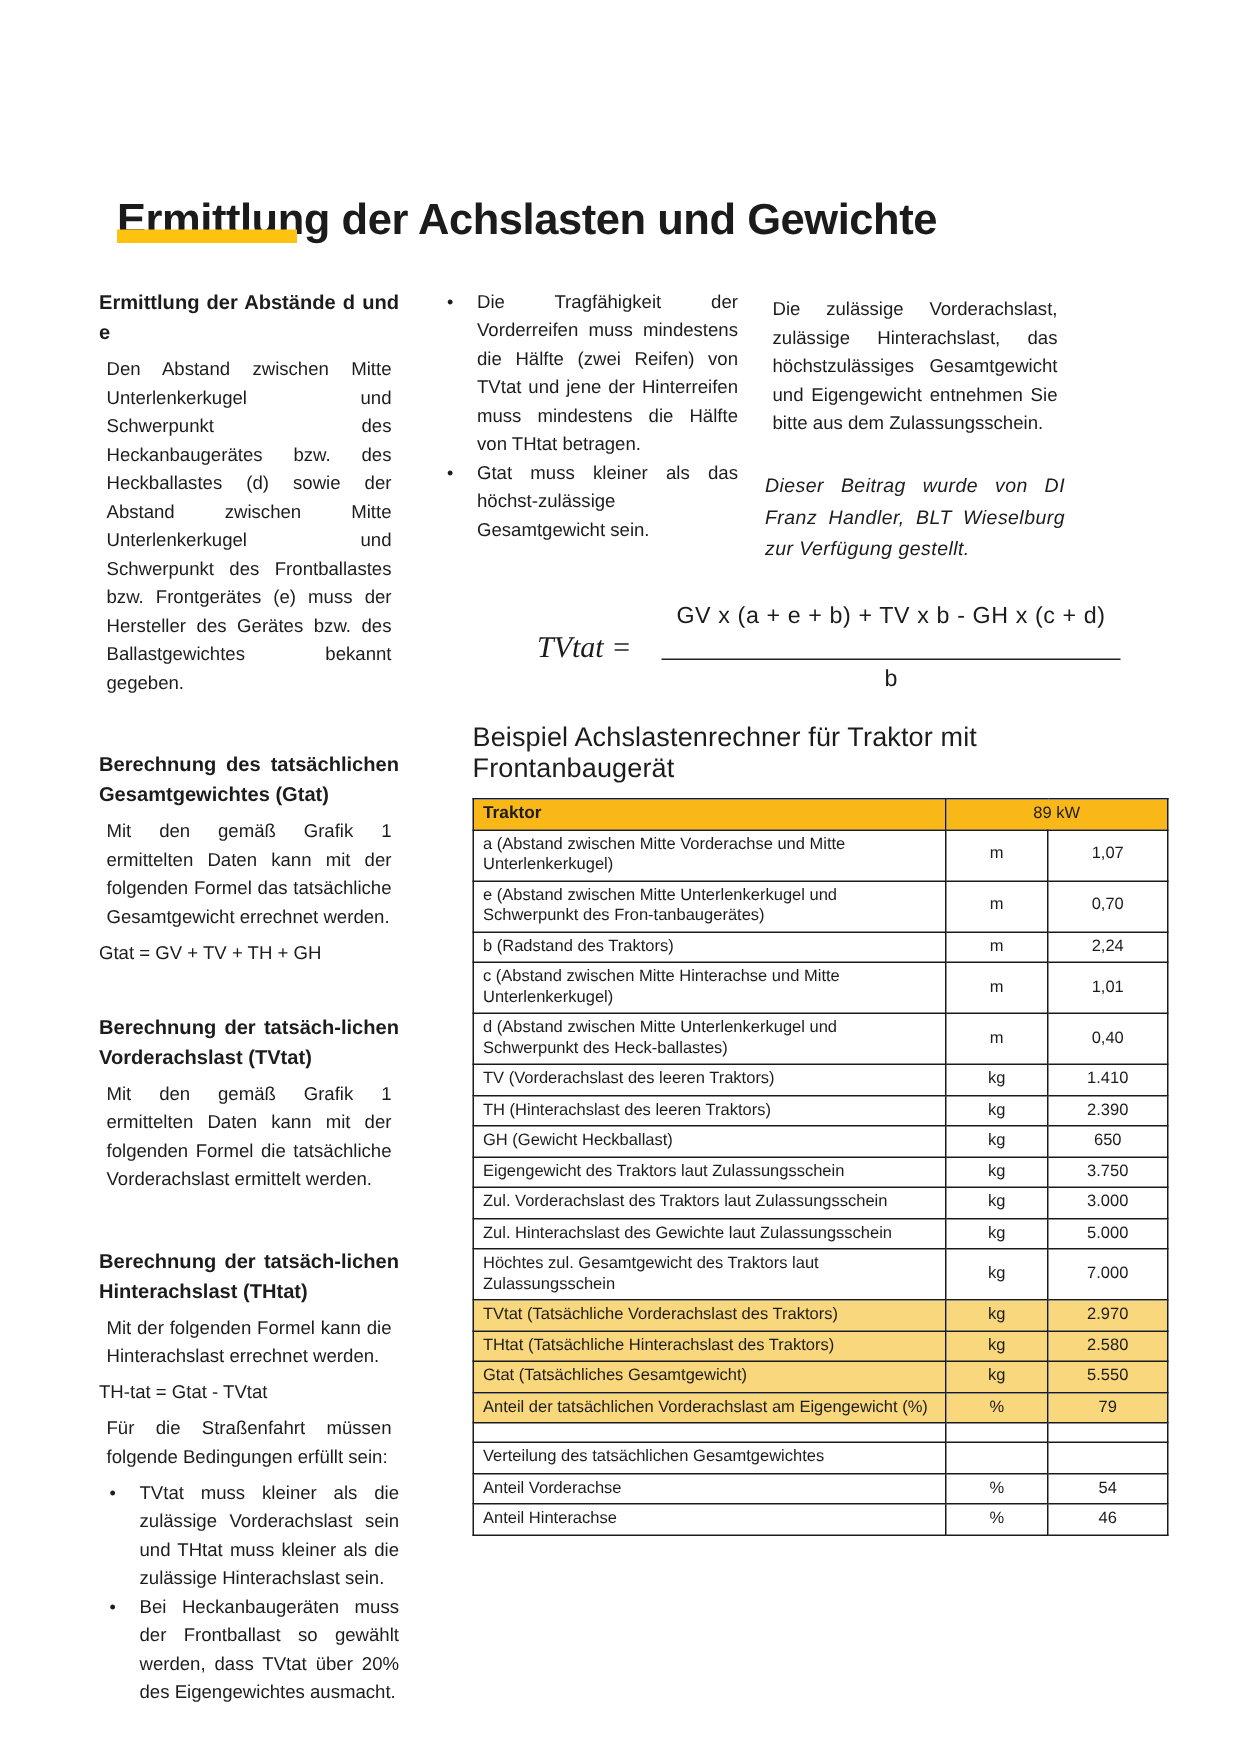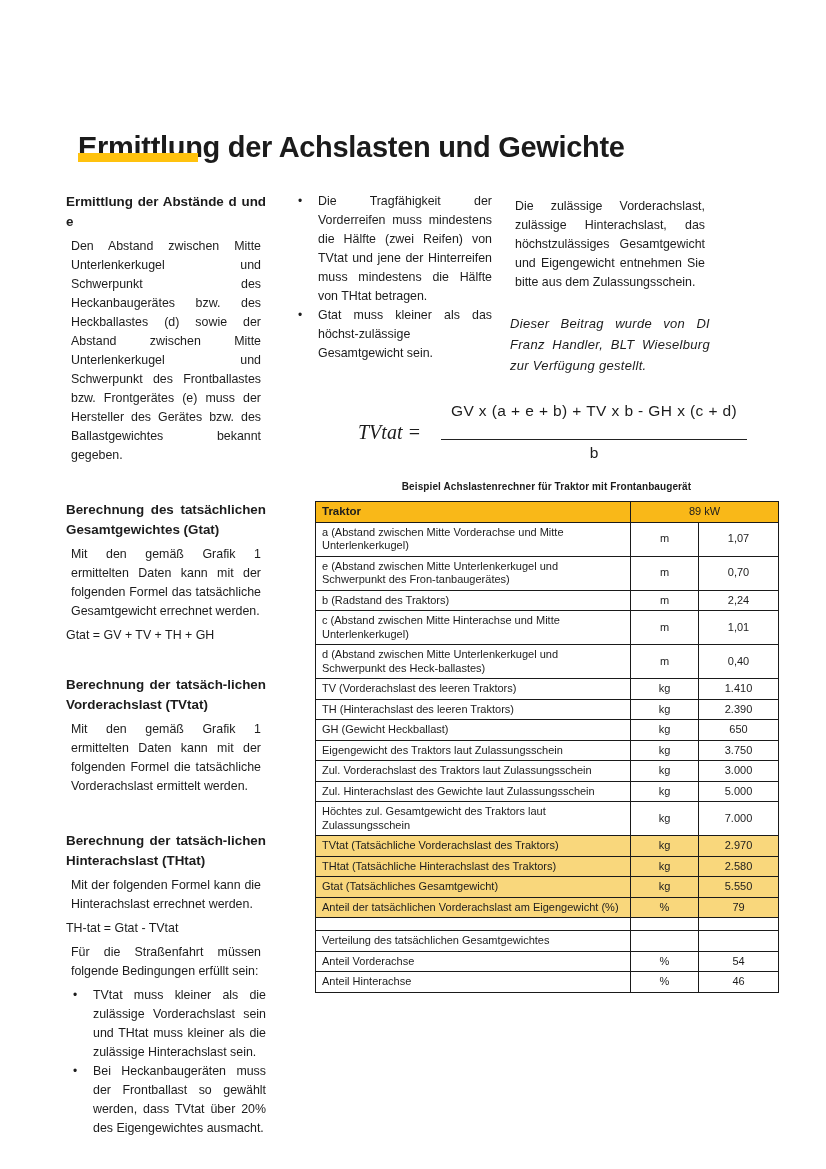--- a/index.html
+++ b/index.html
@@ -61,21 +61,21 @@
   }
   .fraction{display:inline-block;text-align:center;}
   .fraction-num{
     font-size:15.5px;letter-spacing:0.4px;white-space:nowrap;
     padding:0 10px 19px 10px;border-bottom:1.6px solid #222;
   }
   .fraction-den{font-size:15.5px;padding-top:4px;}
   
   .table-block{position:absolute;left:315px;top:481px;width:463px;}
   .table-title{
-    font-size:10px;font-weight:bold;margin:0 0 9px 0;letter-spacing:0.1px;text-align:center;
+    font-size:18px;font-weight:normal;margin:0 0 9px 0;letter-spacing:0.1px;
   }
   table.axle{
     border-collapse:collapse;width:463px;table-layout:fixed;
     font-size:11px;line-height:13.5px;
   }
   table.axle td{
     border:1px solid var(--border);
     padding:3px 6px 3px 6px;vertical-align:middle;
     overflow:hidden;
   }

